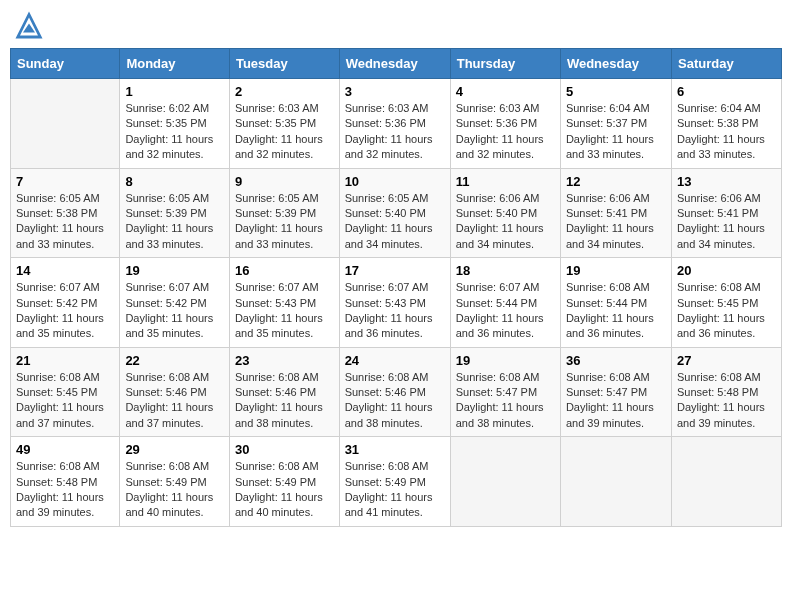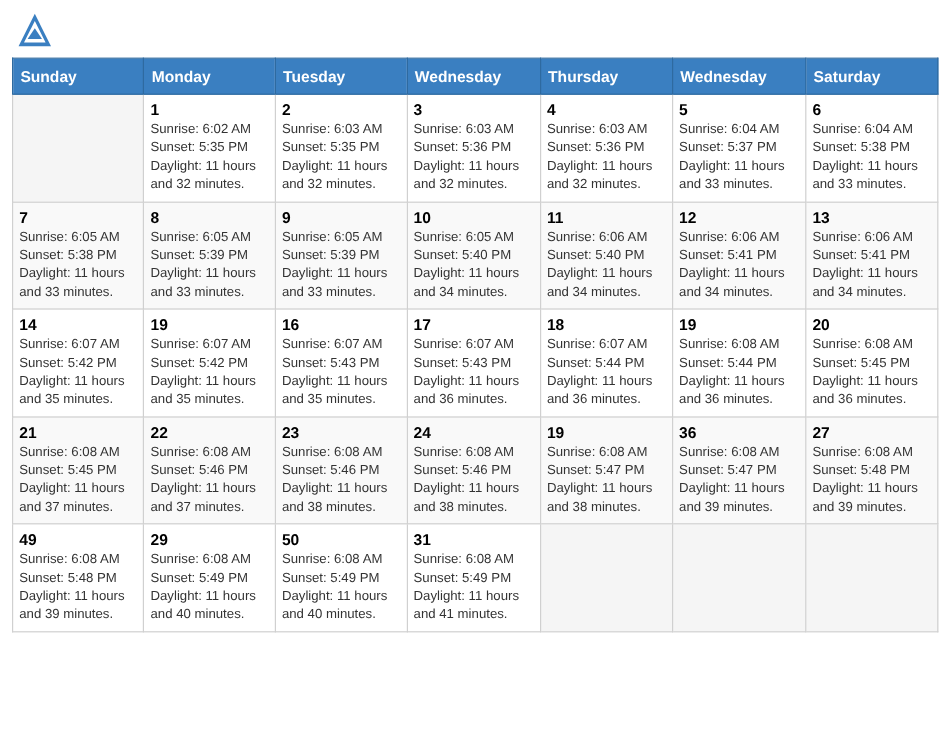--- a/index.html
+++ b/index.html
@@ -241,21 +241,21 @@
       <tr>
         <td>
           <div class="day-num">49</div>
         <div class="day-info">Sunrise: 6:08 AM<br>Sunset: 5:48 PM<br>Daylight: 11 hours and 39 minutes.</div>
         </td>
         <td>
           <div class="day-num">29</div>
         <div class="day-info">Sunrise: 6:08 AM<br>Sunset: 5:49 PM<br>Daylight: 11 hours and 40 minutes.</div>
         </td>
         <td>
-          <div class="day-num">50</div>
+          <div class="day-num">30</div>
         <div class="day-info">Sunrise: 6:08 AM<br>Sunset: 5:49 PM<br>Daylight: 11 hours and 40 minutes.</div>
         </td>
         <td>
           <div class="day-num">31</div>
         <div class="day-info">Sunrise: 6:08 AM<br>Sunset: 5:49 PM<br>Daylight: 11 hours and 41 minutes.</div>
         </td>
         <td class="empty-cell"></td>
         <td class="empty-cell"></td>
         <td class="empty-cell"></td>
       </tr>

